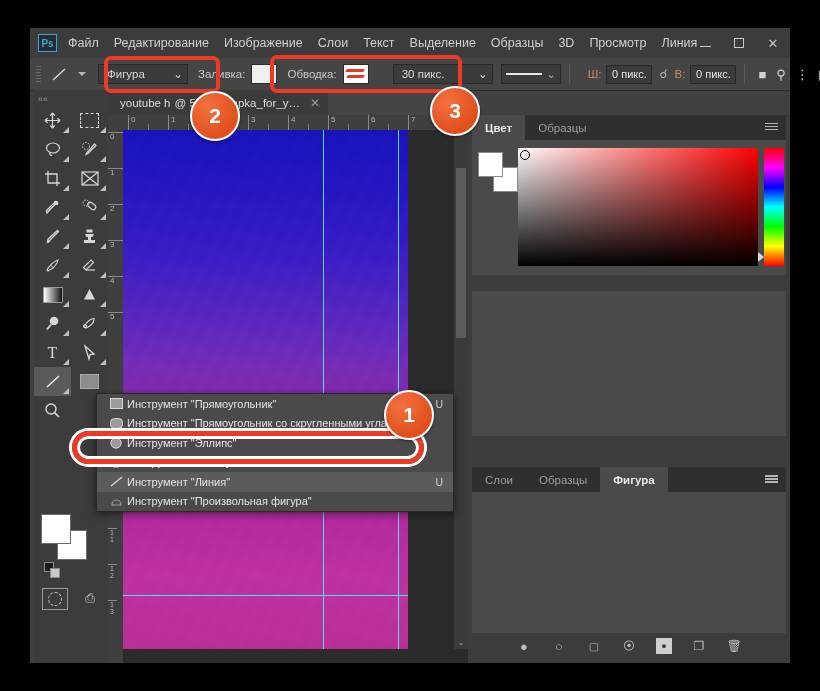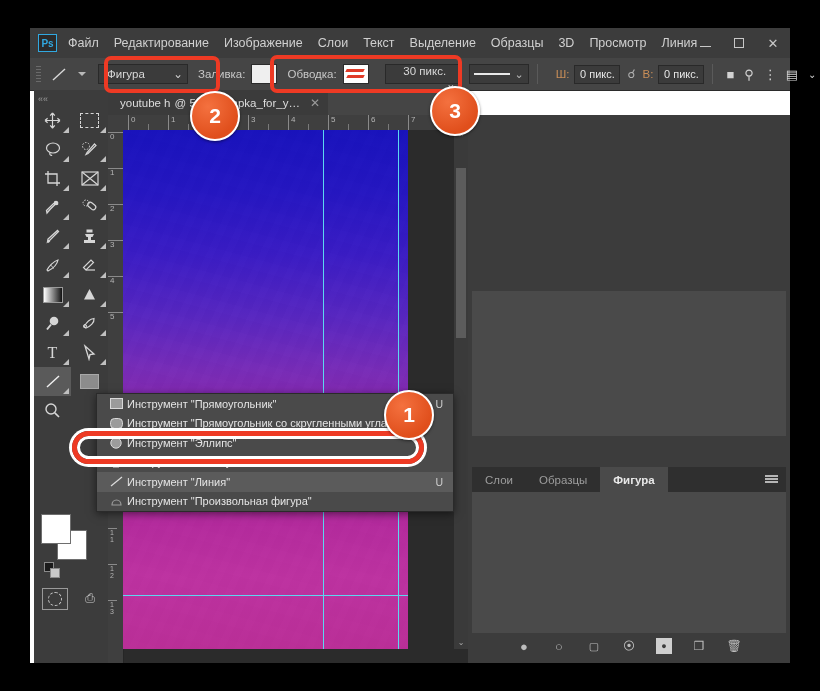--- a/index.html
+++ b/index.html
@@ -1,19 +1,19 @@
 <!DOCTYPE html>
 <html><head>
 <meta charset="utf-8">
 <style>
   html,body{margin:0;padding:0;background:#000;}
   body{width:820px;height:691px;overflow:hidden;font-family:"Liberation Sans",sans-serif;}
   #app{position:relative;width:820px;height:691px;background:#000;}
 
-  .win{position:absolute;left:30px;top:28px;width:760px;height:635px;background:#ffffff;}
+  .win{position:absolute;left:30px;top:28px;width:760px;height:635px;background:#404040;}
 
   
   .menubar{position:absolute;left:0;top:0;width:760px;height:30px;background:#3c3c3c;}
   .ps-logo{position:absolute;left:8px;top:6px;width:19px;height:18px;background:#2b2b2b;
      border:1px solid #31a8e0;color:#31a8e0;font-size:10px;font-weight:bold;
      display:flex;align-items:center;justify-content:center;box-sizing:border-box;}
   .menu-items{position:absolute;left:38px;top:0;height:30px;display:flex;align-items:center;gap:15px;}
   .menu-items span{color:#d0d0d0;font-size:12.5px;white-space:nowrap;cursor:default;}
   .wbtns{position:absolute;right:0;top:0;height:30px;display:flex;}
   .wbtn{width:34px;height:30px;display:flex;align-items:center;justify-content:center;
@@ -202,21 +202,21 @@
         <span>Фигура</span>
         <span class="cv">⌄</span>
       </div>
 
       <span class="ob-label">Заливка:</span>
       <div class="swatch"></div>
 
       <span class="ob-label">Обводка:</span>
       <div class="stroke-sw"></div>
 
-      <div class="select" style="width:76px;margin-left:16px;flex-direction:column;">
+      <div class="select" style="width:100px;margin-left:24px;">
         <span>30 пикс.</span>
         <span class="cv">⌄</span>
       </div>
 
       <div class="dashsel" style="margin-left:8px;">
         <i class="dashline"></i>
         <span style="color:#b8b8b8;font-size:11px;margin-left:5px;">⌄</span>
       </div>
 
       <div class="sep"></div>
@@ -449,20 +449,39 @@
     <div class="sb-v">
       <div class="sb-arrow" style="top:0;">⌃</div>
       <div class="thumb"></div>
       <div class="sb-arrow" style="bottom:0;">⌄</div>
     </div>
 
   </div>
 
   <div class="rpanel">
 
+    <div class="pgroup" style="top:0;height:170px;">
+      <div class="ptabs">
+        <div class="ptab active">Цвет</div>
+        <div class="ptab">Образцы</div>
+        <div class="pmenu"></div>
+      </div>
+      <div class="pbody colorpanel">
+        <div class="cp-swatches">
+          <i class="b"></i>
+          <i class="f"></i>
+        </div>
+        <div class="cp-field">
+          <div class="dark"></div>
+              <div class="pick"></div>
+        </div>
+        <div class="cp-hue"></div>
+        <div class="cp-huemark"></div>
+      </div>
+    </div>
 
     <div class="pgroup" style="top:176px;height:170px;">
       <div class="pbody empty-body" style="height:145px;"></div>
     </div>
 
     <div class="pgroup" style="top:352px;height:192px;">
       <div class="ptabs">
         <div class="ptab">Слои</div>
         <div class="ptab">Образцы</div>
         <div class="ptab active">Фигура</div>

